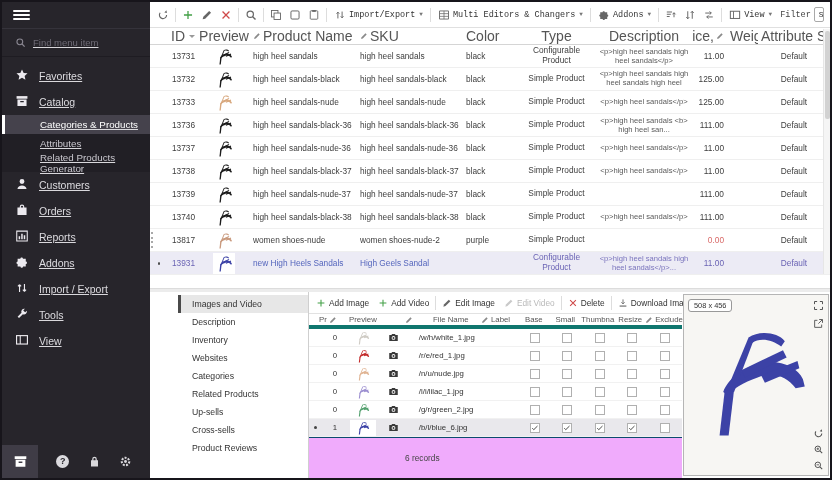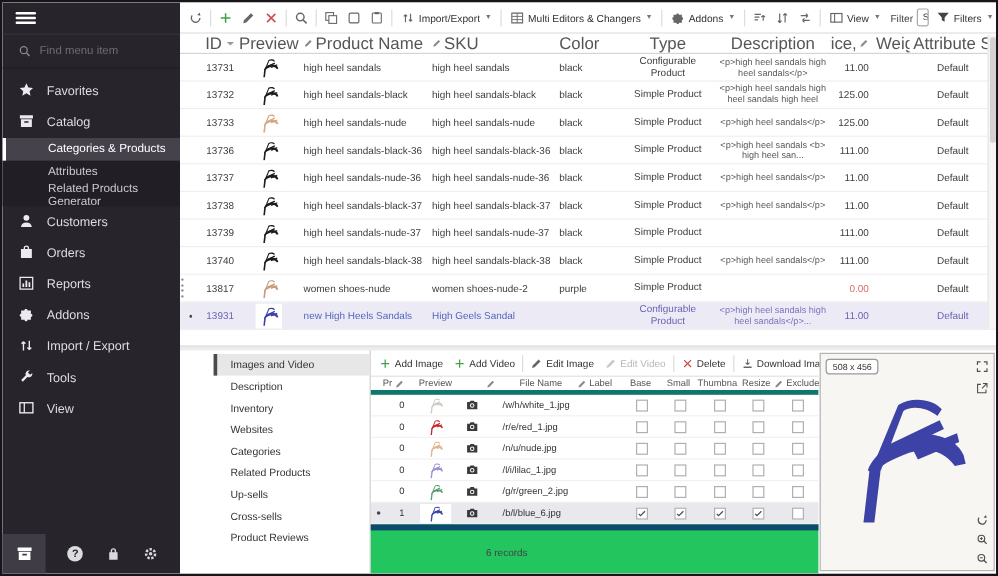--- a/index.html
+++ b/index.html
@@ -2,42 +2,42 @@
 <html><head>
 <meta charset="utf-8">
 <style>
   html,body{margin:0;padding:0;background:#fff;font-family:"Liberation Sans",sans-serif;}
   *{box-sizing:border-box;}
   .app{position:relative;width:832px;height:480px;border:2px solid #17151b;background:#fff;overflow:hidden;}
   .ic{width:12px;height:12px;color:#666;flex:none;}
   svg.ic use{pointer-events:none;}
 
   
-  .sidebar{position:absolute;left:0;top:0;bottom:0;width:148px;background:#27252b;color:#d9d8dc;display:flex;flex-direction:column;}
+  .sidebar{position:absolute;left:0;top:0;bottom:0;width:148px;background:#27252b;color:#d9d8dc;display:flex;flex-direction:column;text-decoration:underline;}
   .sb-burger{height:26px;display:flex;align-items:center;padding-left:11px;cursor:pointer;flex:none;}
   .burger{width:17px;height:11px;display:flex;flex-direction:column;justify-content:space-between;}
   .burger i{height:2.4px;background:#fff;border-radius:1px;}
   .sb-search{height:29px;flex:none;display:flex;align-items:center;gap:7px;padding-left:13px;border-top:1px solid #35333b;border-bottom:1px solid #1e1c22;color:#6e6b76;font-size:9.5px;}
   .sb-search .ic{color:#8a8791;width:11px;height:11px;}
   .sb-items{flex:1;padding-top:6px;}
   .sb-item{height:26px;display:flex;align-items:center;gap:10px;padding-left:13px;font-size:10.5px;color:#dddce0;cursor:pointer;}
   .sb-item .ic{width:14px;height:14px;color:#eceaef;}
   .sb-item.sub{height:19px;padding-left:38px;background:#211f25;font-size:9.8px;color:#cac8cf;}
   .sb-item.sub.sel{background:#45424c;color:#fff;border-left:3px solid #fff;padding-left:35px;}
   .sb-bottom{flex:none;height:33px;display:flex;align-items:stretch;}
   .sb-tile{width:36px;display:grid;place-items:center;background:#3f3c46;cursor:pointer;}
   .sb-tile .ic{width:15px;height:15px;color:#fff;}
   .sb-rest{flex:1;display:flex;align-items:center;justify-content:space-evenly;}
   .sb-rest .ic{width:13px;height:13px;color:#d9d8dc;cursor:pointer;}
   .help-circle{width:13px;height:13px;border-radius:50%;background:#dcdbdf;display:grid;place-items:center;cursor:pointer;}
   .help-circle::after{content:"?";font-size:9px;font-weight:bold;color:#27252b;line-height:1;}
 
   
   .main{position:absolute;left:148px;top:0;right:0;bottom:0;display:flex;flex-direction:column;background:#fff;}
-  .toolbar{height:26px;flex:none;display:flex;align-items:center;gap:3px;padding:0 5px;border-bottom:1px solid #e0e0e0;font-size:8.5px;color:#333;}
+  .toolbar{height:26px;flex:none;display:flex;align-items:center;gap:3px;padding:0 5px;border-bottom:1px solid #e0e0e0;font-size:8.5px;color:#333;font-family:Liberation Mono, monospace;}
   .tico{width:16px;height:16px;display:grid;place-items:center;cursor:pointer;}
   .sep{width:1px;height:14px;background:#ddd;margin:0 1px;flex:none;}
   .tb-menu{display:flex;align-items:center;gap:3px;padding:2px 3px;cursor:pointer;background:none;border:none;font-size:8.5px;color:#333;font-family:inherit;white-space:nowrap;}
   .caret{font-size:6px;color:#777;margin-left:1px;}
   .tb-filter-label{margin-left:2px;color:#444;}
   .tb-select{display:flex;align-items:center;justify-content:space-between;width:158px;height:15px;border:1px solid #a9a9a9;border-radius:2px;padding:0 4px;font-size:7.8px;color:#333;cursor:pointer;white-space:nowrap;overflow:hidden;}
 
   
   .grid-head{height:17px;flex:none;display:flex;align-items:center;border-bottom:1px solid #d5d5d5;font-size:14px;color:#555;}
   .gc{padding:0 3px;overflow:hidden;white-space:nowrap;flex:none;}
@@ -95,21 +95,21 @@
   .i-cb{width:34px;display:flex;justify-content:center;}
   .i-cb2{width:36px;display:flex;justify-content:center;}
   .i-ex{width:36px;display:flex;justify-content:center;}
   .i-row{height:18px;flex:none;display:flex;align-items:center;border-bottom:1px solid #f1f1f1;font-size:7.8px;color:#333;cursor:pointer;}
   .i-row.sel{background:#e9e8ec;}
   .i-row .thumb{width:26px;height:16px;}
   .i-row .shoe{width:14px;height:14px;}
   .cam{width:11px;height:11px;color:#3a3a3a;flex:none;}
   .cb{width:10px;height:10px;border:1px solid #b0b0b0;background:#fff;display:grid;place-items:center;}
   .cb .ic{width:8px;height:8px;color:#4a4a4a;}
-  .img-status{flex:1;border-top:5px solid #0c4a6e;display:flex;align-items:center;padding-left:96px;font-size:8.3px;color:#444;background:#22c55e;}
+  .img-status{flex:1;border-top:1px solid #0c4a6e;display:flex;align-items:center;padding-left:96px;font-size:8.3px;color:#444;background:#f0abfc;}
 
   
   .preview{width:146px;flex:none;margin:2px 1px 2px 1px;border:1px solid #b5b5b5;position:relative;background:#f7f6f3;}
   .badge{position:absolute;left:4px;top:4px;border:1px solid #999;background:#fff;border-radius:3px;font-size:7.4px;color:#333;padding:1px 5px;z-index:2;}
   .pv-top{position:absolute;right:4px;top:5px;display:flex;flex-direction:column;gap:7px;z-index:2;}
   .pv-bot{position:absolute;right:4px;bottom:4px;display:flex;flex-direction:column;gap:5px;z-index:2;}
   .pv-top .ic,.pv-bot .ic{width:11px;height:11px;color:#4e4e4e;cursor:pointer;}
   .big-shoe{position:absolute;left:12px;top:24px;width:116px;height:124px;}
 </style>
 </head>

